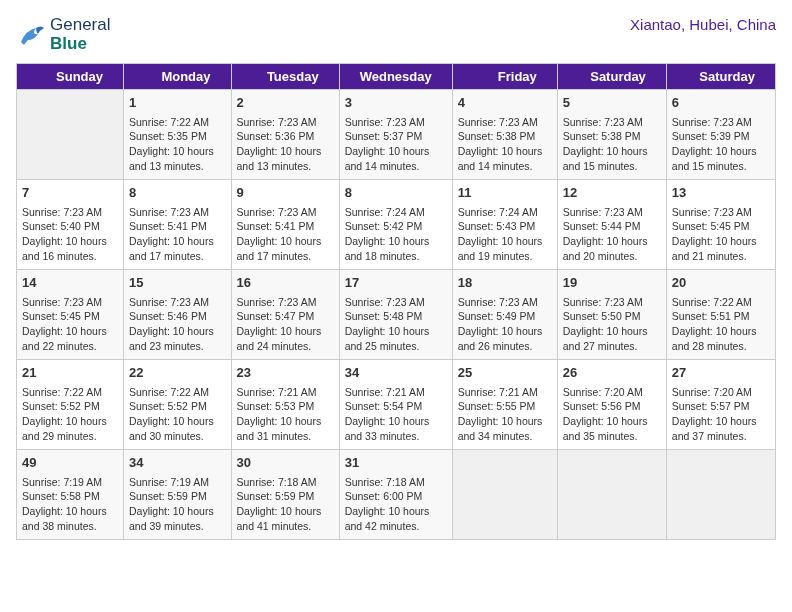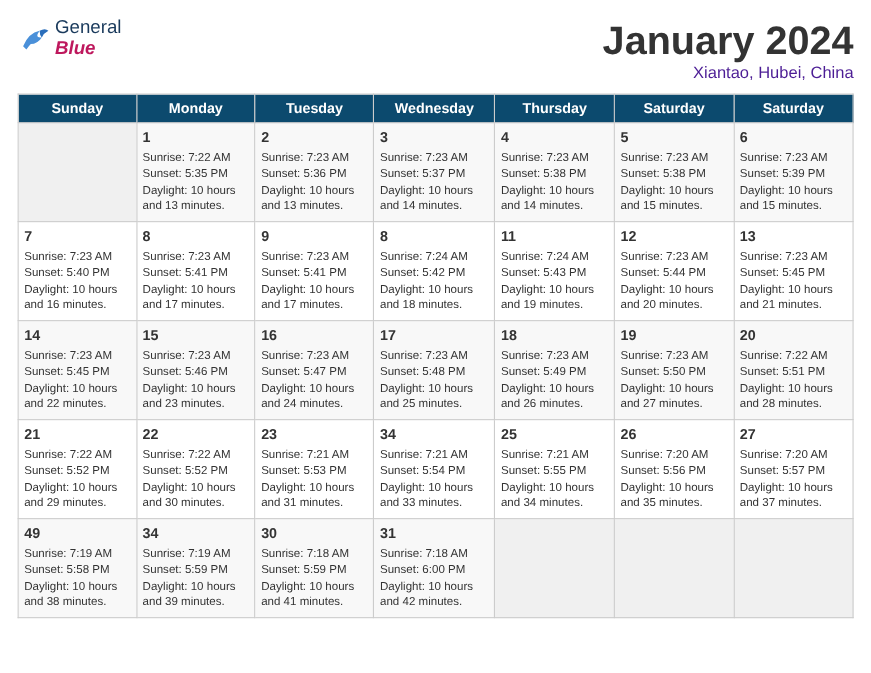--- a/index.html
+++ b/index.html
@@ -36,24 +36,24 @@
     .location {
       font-size: 15px;
       color: #4c1d95;
     }
     table {
       width: 100%;
       border-collapse: collapse;
       font-size: 11px;
     }
     thead tr th {
-      background-color: #0c4a6e;
+      background-color: #4c1d95;
       color: white;
-      padding: 5px 4px;
-      text-align: center;
+      padding: 5px 20px;
+      text-align: right;
       font-size: 13px;
       font-weight: bold;
       border: 1px solid #ccc;
     }
     tbody tr td {
       border: 1px solid #ccc;
       vertical-align: top;
       padding: 4px 5px;
       height: 90px;
       width: 113px;
@@ -81,37 +81,36 @@
 <body>
 
 <div class="header">
   <div class="logo">
     <svg class="logo-bird" viewBox="0 0 30 30" xmlns="http://www.w3.org/2000/svg">
       <path d="M5 22 Q10 10 20 8 Q15 15 22 14 Q18 20 12 20 Q10 22 8 25Z" fill="#4a90d9"></path>
       <path d="M20 8 Q25 5 28 8 Q24 10 22 14 Q20 12 20 8Z" fill="#2a6ebb"></path>
     </svg>
     <div>
       <div style="font-size:17px;font-weight:normal;color:#1a3a5c;line-height:1.1;">General</div>
-      <div style="font-size:17px;font-weight:bold;color:#be185d;line-height:1.1;font-style:italic;">Blue</div>
+      <div style="font-size:17px;font-weight:bold;color:#0f766e;line-height:1.1;">Blue</div>
     </div>
   </div>
   <div class="title-block">
-    <div class="month-title">January 2024</div>
     <div class="location">Xiantao, Hubei, China</div>
   </div>
 </div>
 
 <table>
   <thead>
     <tr id="header-row">
         <th>Sunday</th>
         <th>Monday</th>
         <th>Tuesday</th>
         <th>Wednesday</th>
-        <th>Thursday</th>
+        <th>Friday</th>
         <th>Saturday</th>
         <th>Saturday</th>
       </tr>
   </thead>
   <tbody id="calendar-body">
   <tr>
         <td class="empty"></td>
         <td><span class="day-num">1</span><span style="white-space: pre-line;">Sunrise: 7:22 AM
 Sunset: 5:35 PM
 Daylight: 10 hours

